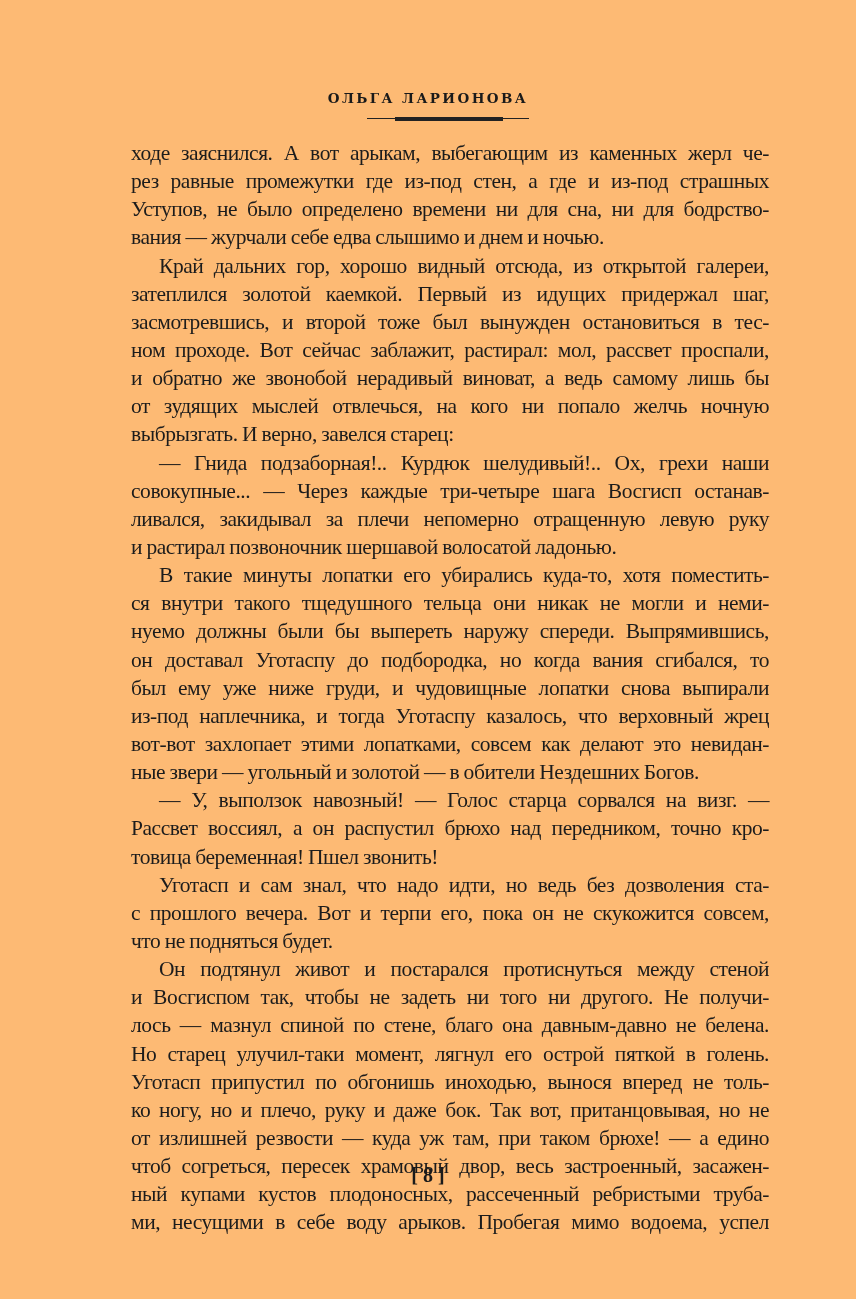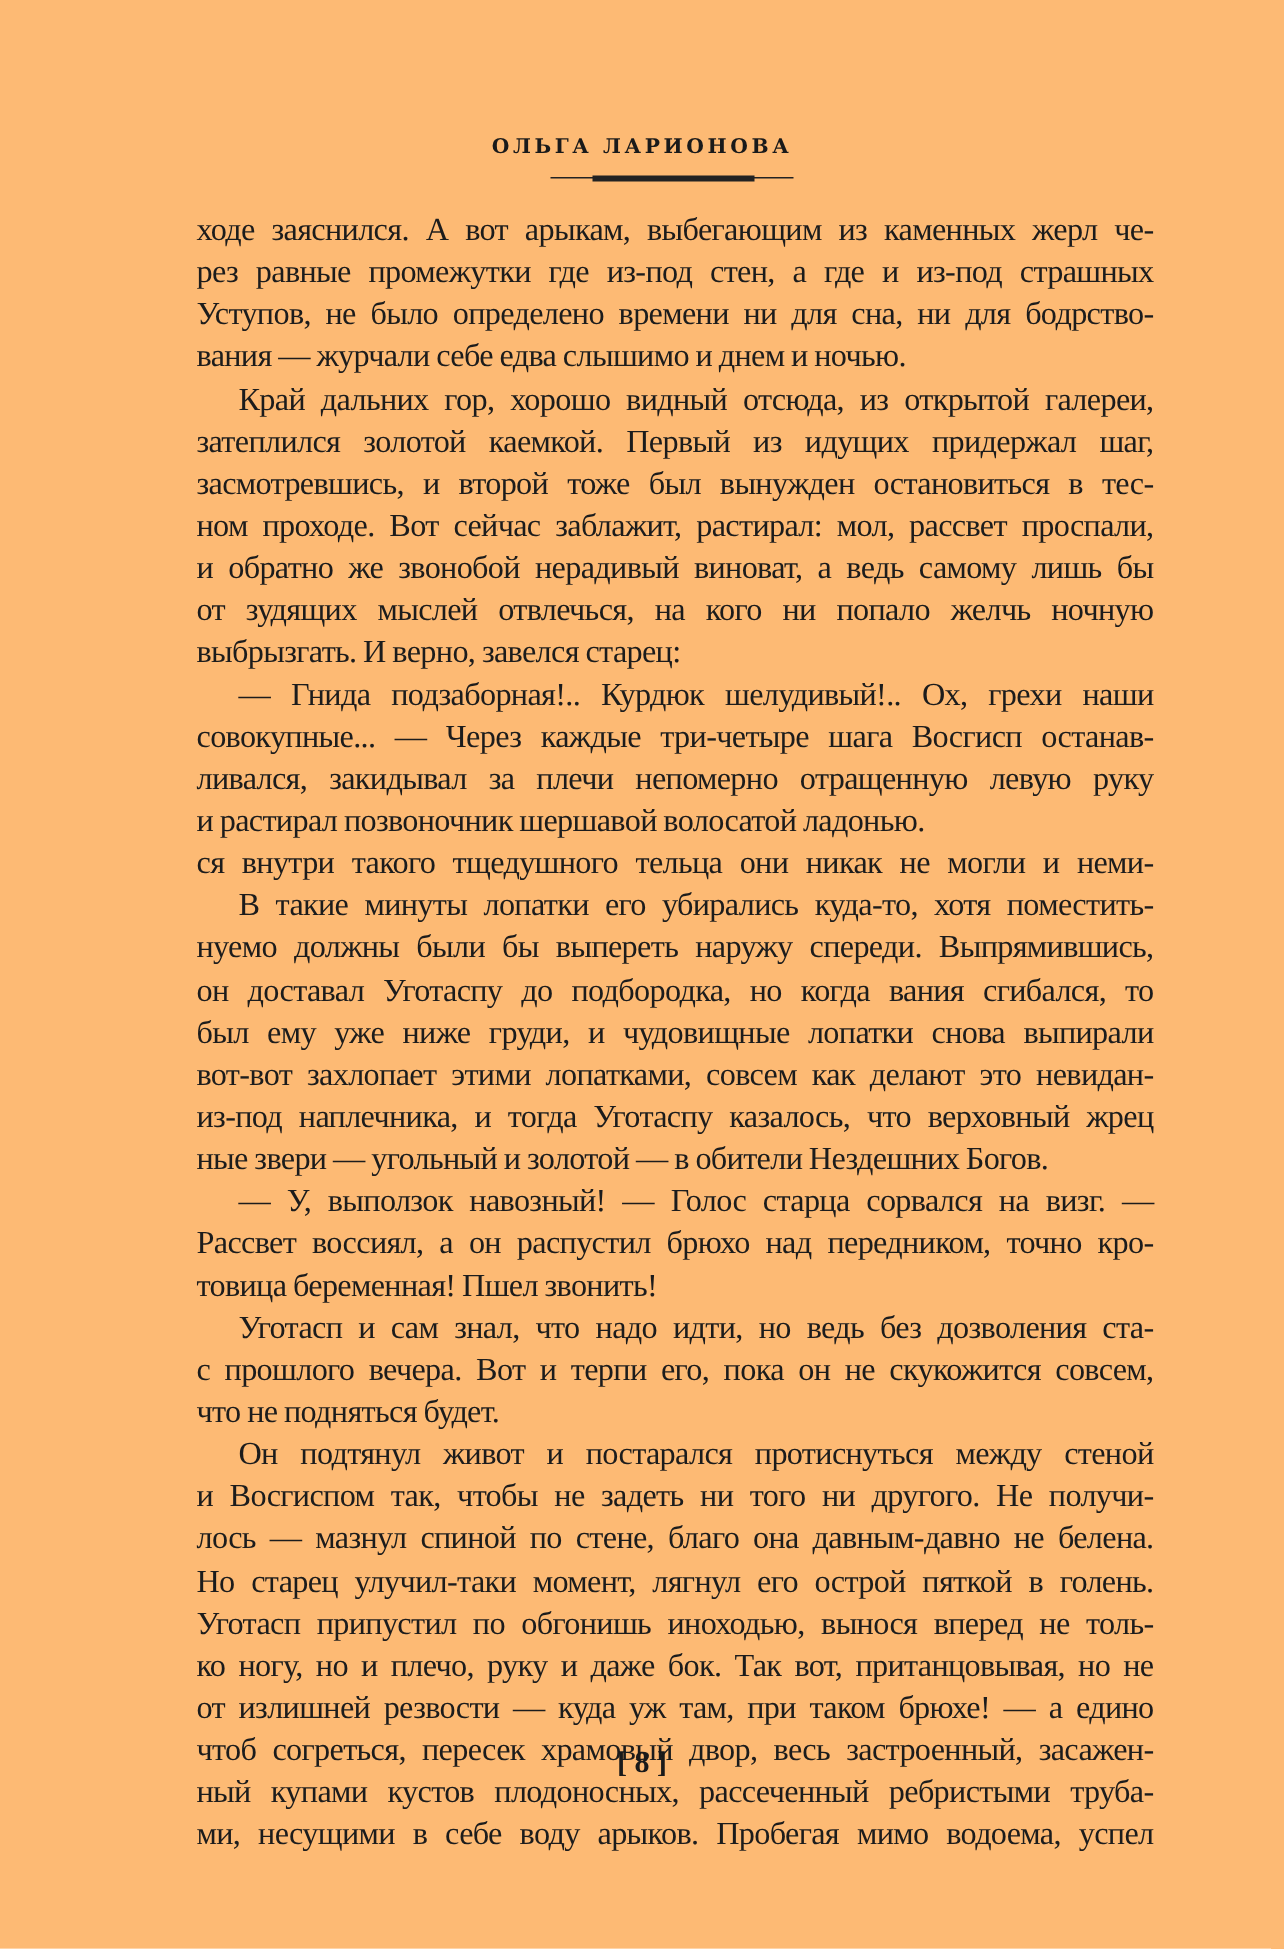--- a/index.html
+++ b/index.html
@@ -50,27 +50,27 @@
         <span class="line">от зудящих мыслей отвлечься, на кого ни попало желчь ночную</span>
         <span class="line last">выбрызгать. И верно, завелся старец:</span>
       </div>
       <div>
         <span class="line indent">— Гнида подзаборная!.. Курдюк шелудивый!.. Ох, грехи наши</span>
         <span class="line">совокупные... — Через каждые три-четыре шага Восгисп останав-</span>
         <span class="line">ливался, закидывал за плечи непомерно отращенную левую руку</span>
         <span class="line last">и растирал позвоночник шершавой волосатой ладонью.</span>
       </div>
       <div>
+        <span class="line indent">В такие минуты лопатки его убирались куда-то, хотя поместить-</span>
         <span class="line">ся внутри такого тщедушного тельца они никак не могли и неми-</span>
-        <span class="line indent">В такие минуты лопатки его убирались куда-то, хотя поместить-</span>
         <span class="line">нуемо должны были бы выпереть наружу спереди. Выпрямившись,</span>
         <span class="line">он доставал Уготаспу до подбородка, но когда вания сгибался, то</span>
         <span class="line">был ему уже ниже груди, и чудовищные лопатки снова выпирали</span>
+        <span class="line">из-под наплечника, и тогда Уготаспу казалось, что верховный жрец</span>
         <span class="line">вот-вот захлопает этими лопатками, совсем как делают это невидан-</span>
-        <span class="line">из-под наплечника, и тогда Уготаспу казалось, что верховный жрец</span>
         <span class="line last">ные звери — угольный и золотой — в обители Нездешних Богов.</span>
       </div>
       <div>
         <span class="line indent">— У, выползок навозный! — Голос старца сорвался на визг. —</span>
         <span class="line">Рассвет воссиял, а он распустил брюхо над передником, точно кро-</span>
         <span class="line last">товица беременная! Пшел звонить!</span>
       </div>
       <div>
         <span class="line indent">Уготасп и сам знал, что надо идти, но ведь без дозволения ста-</span>
         <span class="line">с прошлого вечера. Вот и терпи его, пока он не скукожится совсем,</span>

